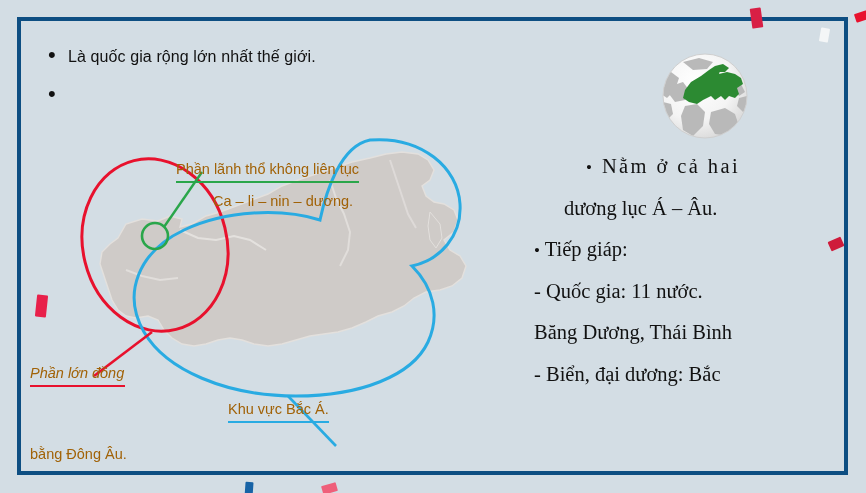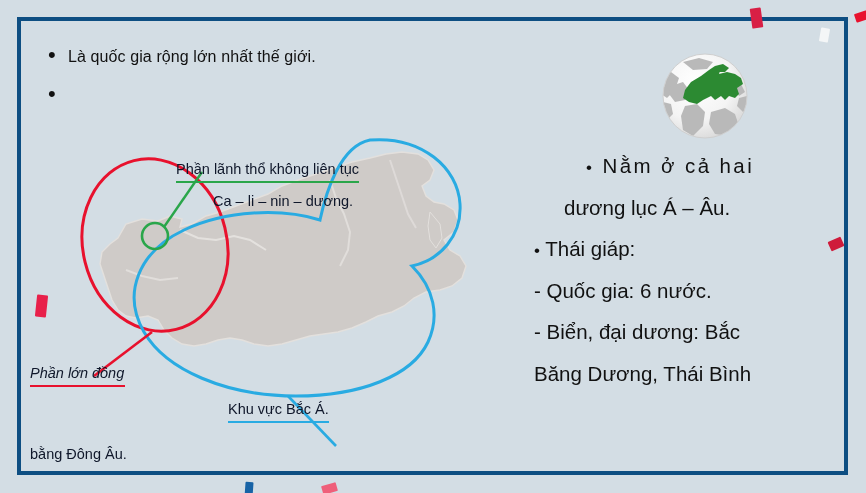--- a/index.html
+++ b/index.html
@@ -70,21 +70,21 @@
     height: 340px;
   }
   #map-area svg { display: block; }
 
   
   .anno {
     position: absolute;
     font-size: 14.5px;
     line-height: 1.42;
     white-space: nowrap;
-    color: #0f172a;
+    color: #a16207;
   }
   .anno .rule {
     display: block;
     height: 2.5px;
     margin-top: 1px;
   }
   .rule-green { background: #2aa64a; }
   .rule-red   { background: #e8112d; }
   .rule-blue  { background: #29abe2; }
 
@@ -102,20 +102,21 @@
     width: 100px;
     height: 100px;
   }
 
   
   #right-text {
     position: absolute;
     left: 534px;
     top: 156px;
     width: 312px;
+    font-family: Liberation Serif, serif;
   }
   .r-line {
     font-size: 20.5px;
     line-height: 1.0;
     color: #111;
     white-space: nowrap;
     margin-bottom: 21px;
   }
   .r-line.wide { letter-spacing: 2.4px; }
   .r-indent { padding-left: 52px; }
@@ -263,26 +264,26 @@
   <div id="right-text">
     <div class="r-line wide r-indent">
       <span class="r-dot">•</span>
       <span>Nằm ở cả hai</span>
     </div>
     <div class="r-line r-indent2">
       <span>dương lục Á – Âu.</span>
     </div>
     <div class="r-line">
       <span class="r-dot">•</span>
-      <span>Thái giáp:</span>
-    </div>
-    <div class="r-line">
-      <span>- Quốc gia: 6 nước.</span>
+      <span>Tiếp giáp:</span>
+    </div>
+    <div class="r-line">
+      <span>- Quốc gia: 11 nước.</span>
+    </div>
+    <div class="r-line">
+      <span>Băng Dương, Thái Bình</span>
     </div>
     <div class="r-line">
       <span>- Biển, đại dương: Bắc</span>
     </div>
-    <div class="r-line">
-      <span>Băng Dương, Thái Bình</span>
-    </div>
   </div>
 
 </div>
 
 </body></html>

